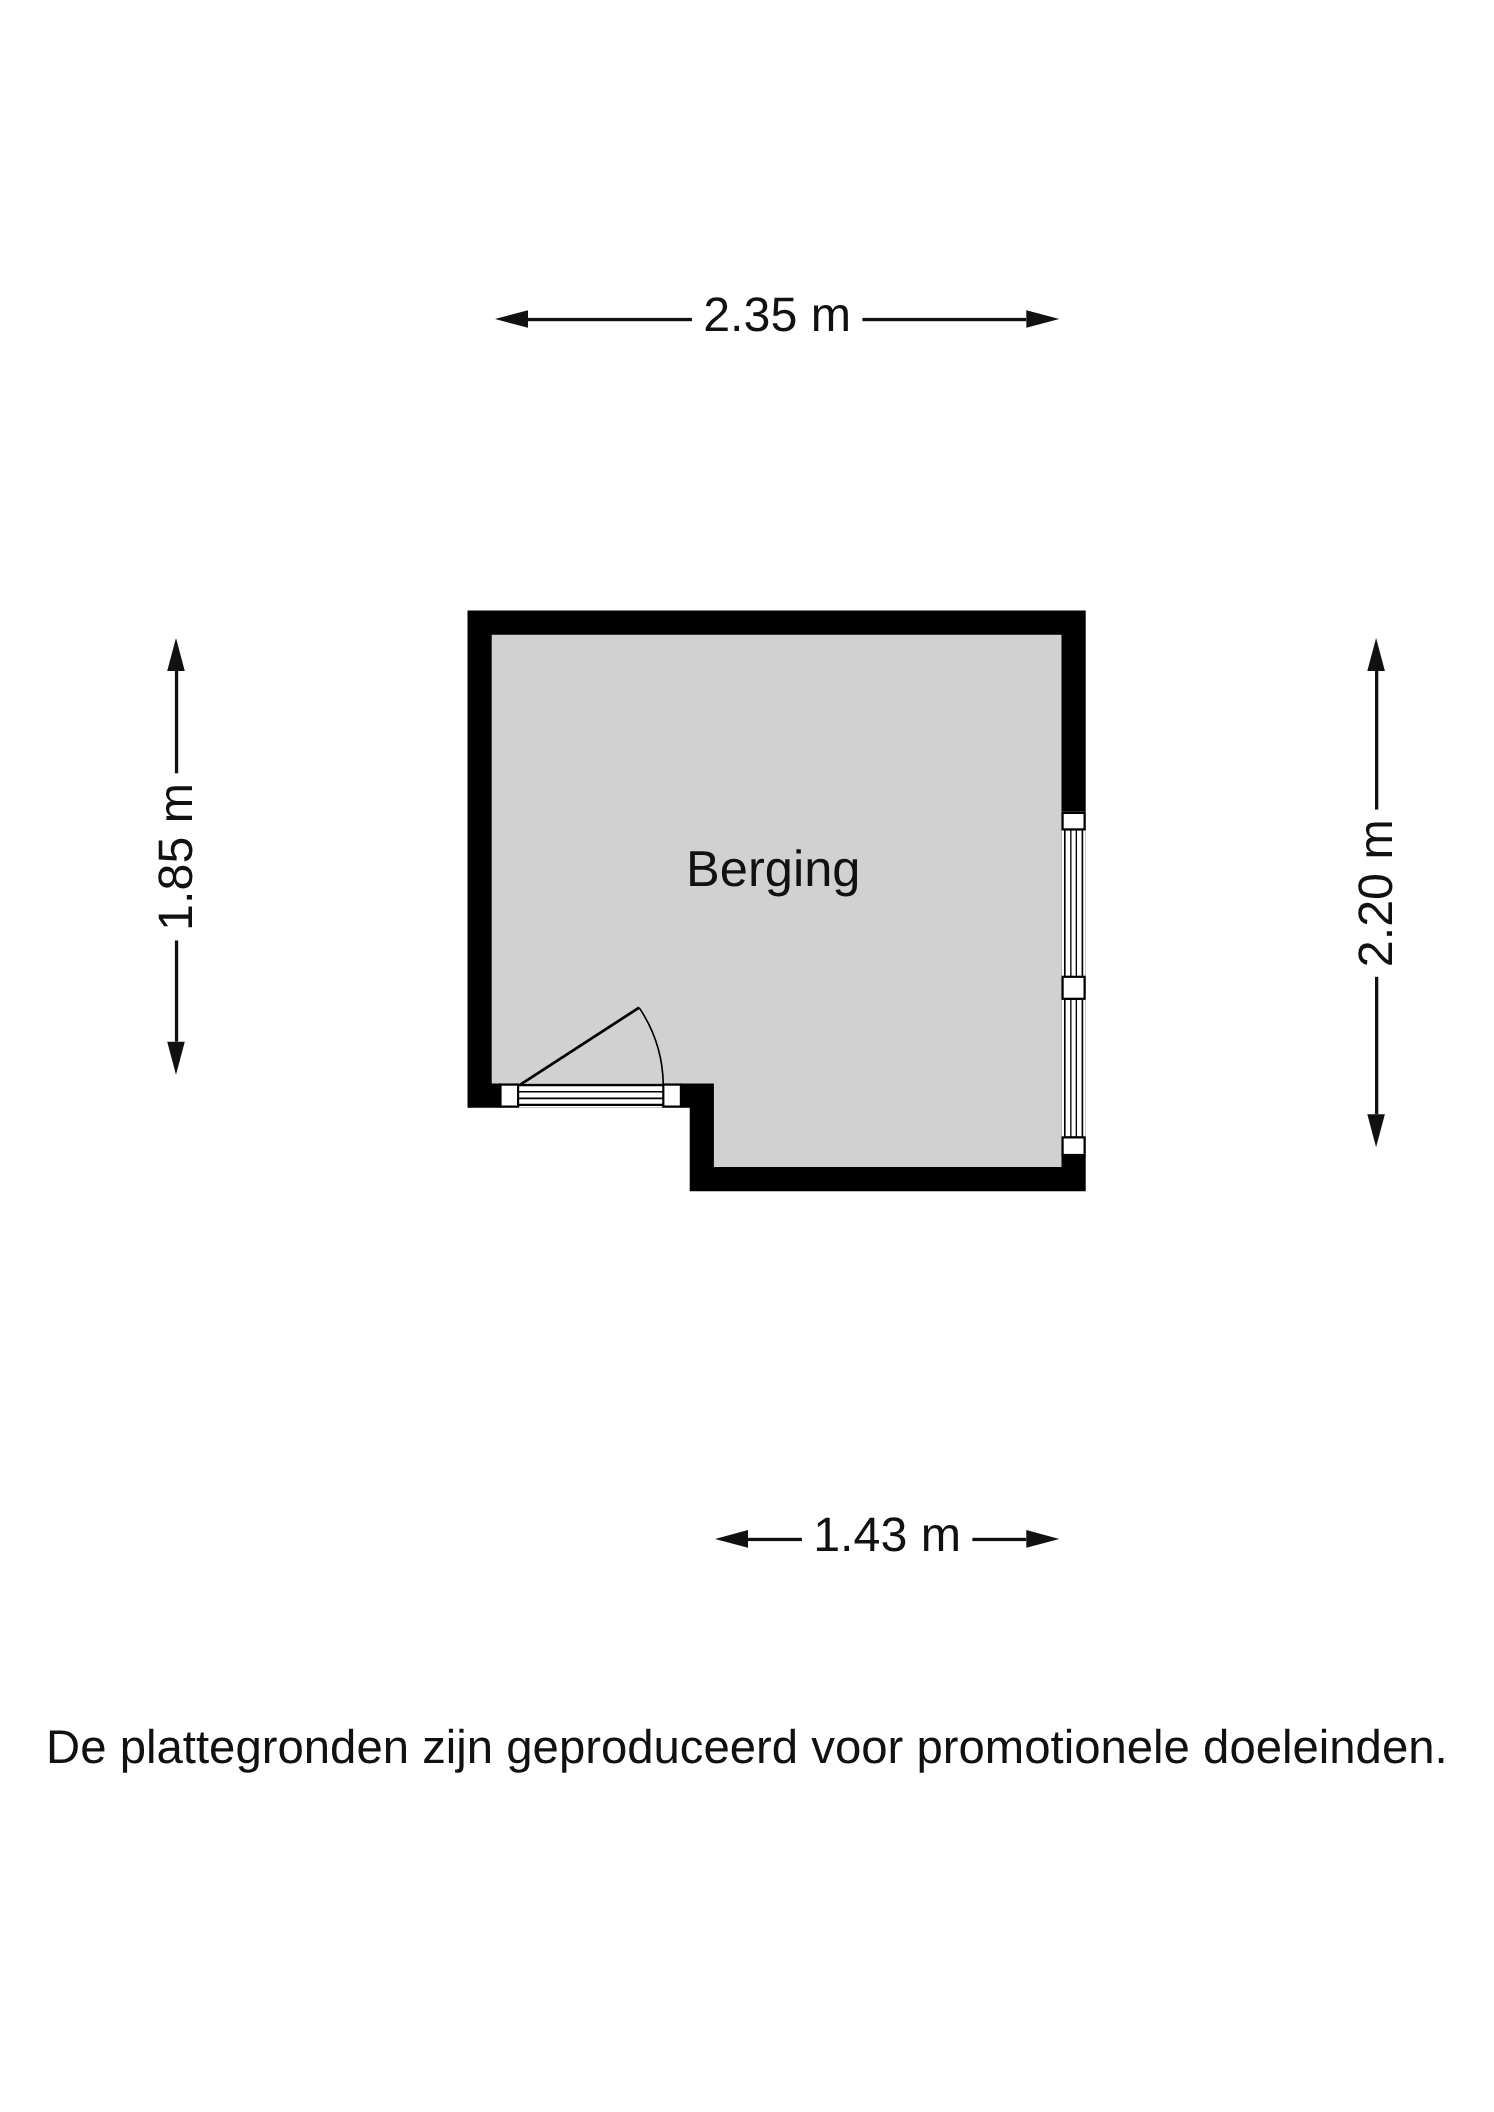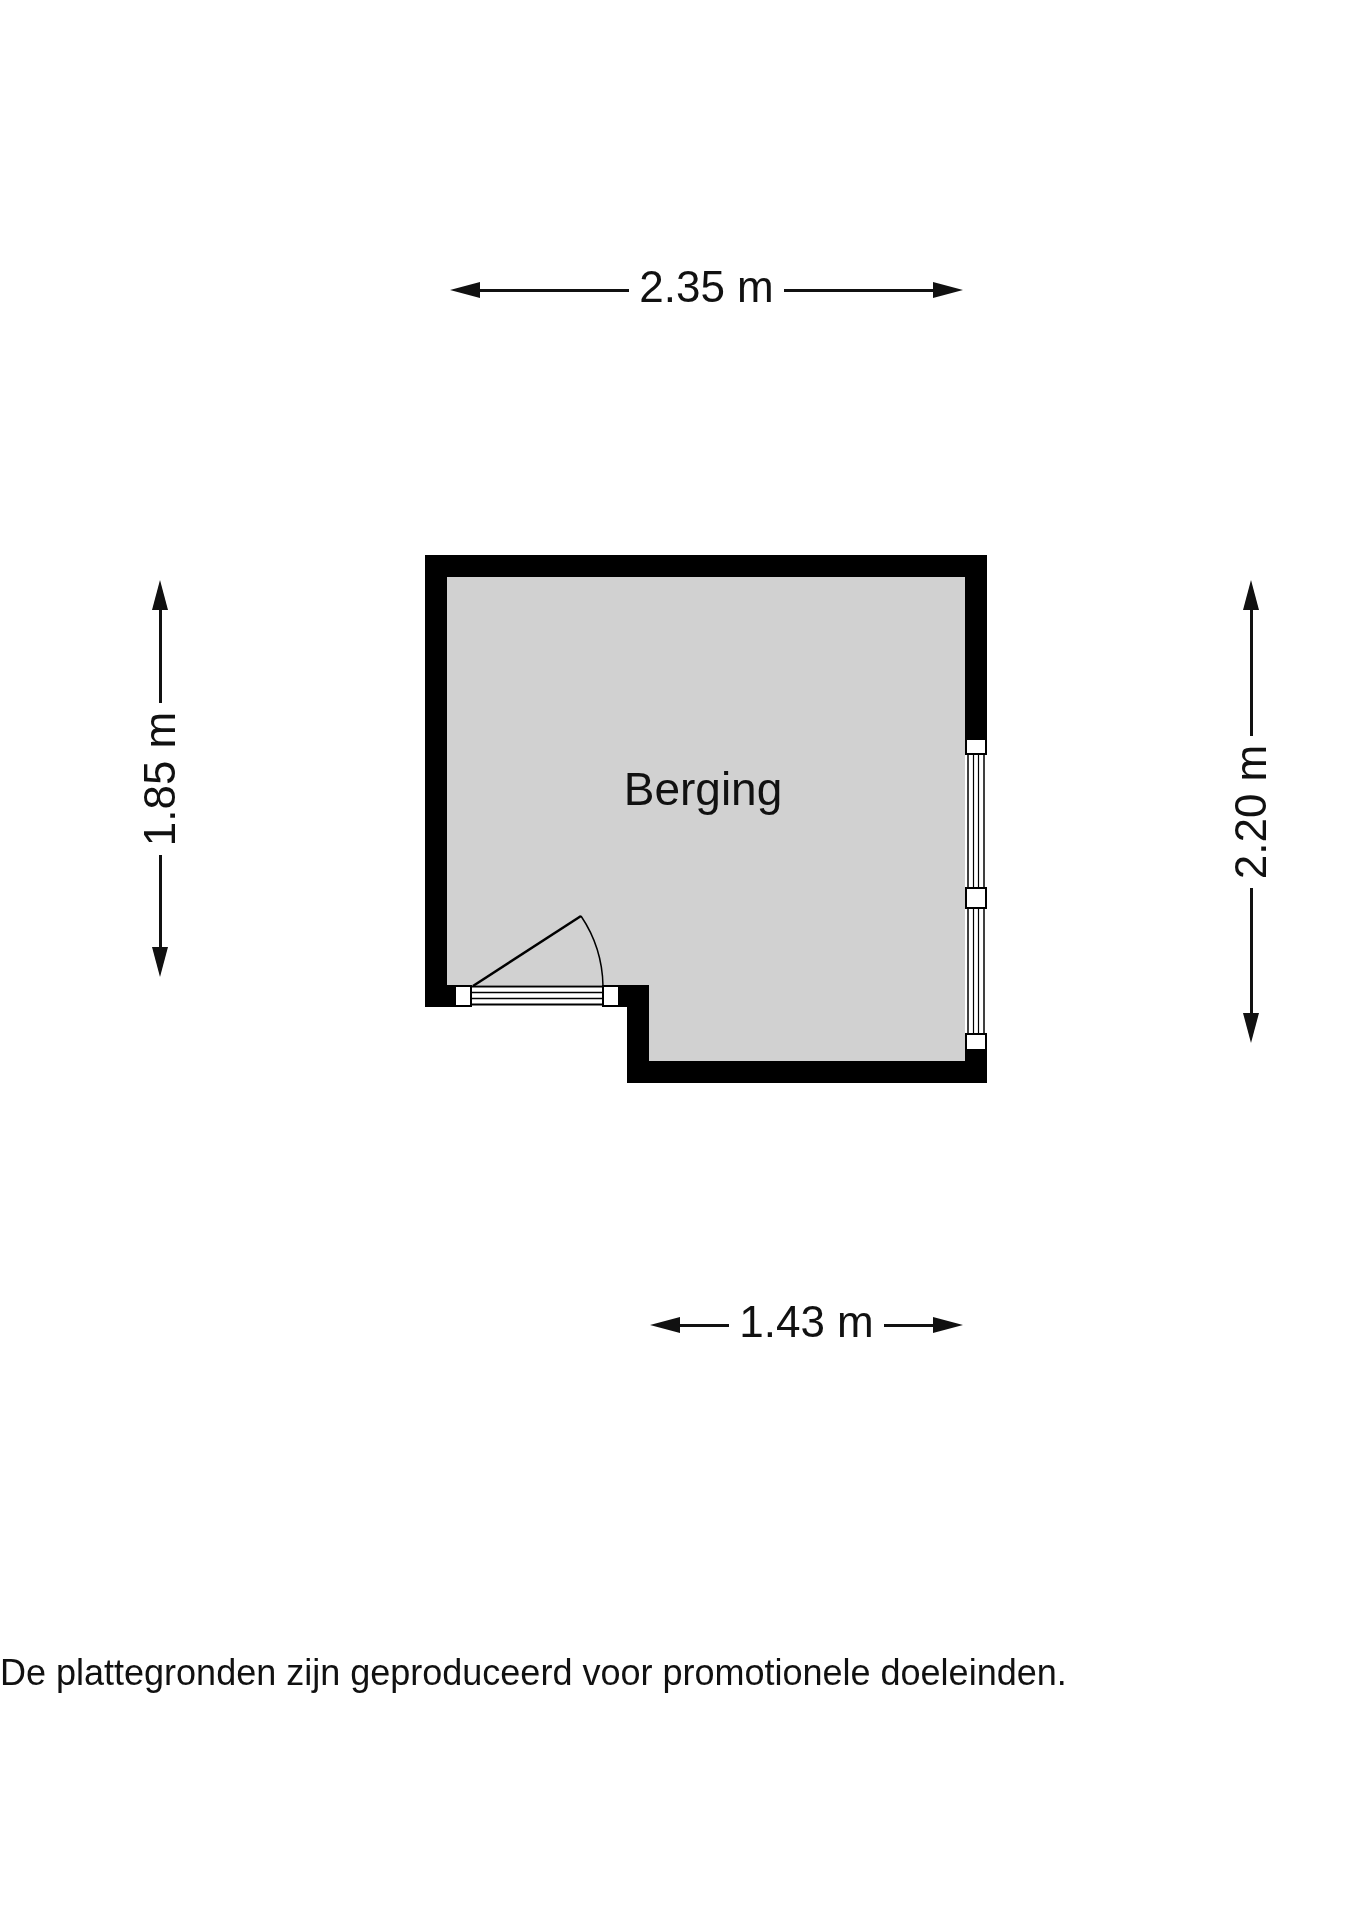--- a/index.html
+++ b/index.html
@@ -45,29 +45,30 @@
   }
   .vlabel-wrap .dim-label { transform: rotate(-90deg); }
 
   .ah { width: 0; height: 0; flex: 0 0 auto; }
   .ah-left  { border-top: 8px solid transparent; border-bottom: 8px solid transparent; border-right: 30px solid var(--ink, #000); }
   .ah-right { border-top: 8px solid transparent; border-bottom: 8px solid transparent; border-left: 30px solid var(--ink, #000); }
   .ah-up    { border-left: 8px solid transparent; border-right: 8px solid transparent; border-bottom: 30px solid var(--ink, #000); }
   .ah-down  { border-left: 8px solid transparent; border-right: 8px solid transparent; border-top: 30px solid var(--ink, #000); }
 
   #dim-top    { left: 450px;  top: 268px;  width: 513px; height: 44px; justify-content: flex-end; }
-  #dim-bottom { left: 650px;  top: 1303px; width: 313px; height: 44px; text-align: center; }
+  #dim-bottom { left: 650px;  top: 1377px; width: 313px; height: 44px; text-align: center; }
   #dim-left   { left: 136px;  top: 580px;  width: 48px;  height: 397px; }
   #dim-right  { left: 1227px; top: 580px;  width: 48px;  height: 463px; }
 
   
   .disclaimer {
     position: absolute;
-    left: 0; right: 0; top: 1650px;
-    font-size: 36px;
+    left: 0; right: 0; top: 1562px;
+    text-align: center;
+    font-size: 43px;
     line-height: 1.28;
     color: var(--ink, #000);
   }
 </style>
 </head>
 <body>
 
 <svg class="plan-svg" viewBox="0 0 570 535" aria-label="floor plan">
 
   <polygon points="3,3 565,3 565,531 205,531 205,455 3,455" fill="var(--wall, #000)"></polygon>

